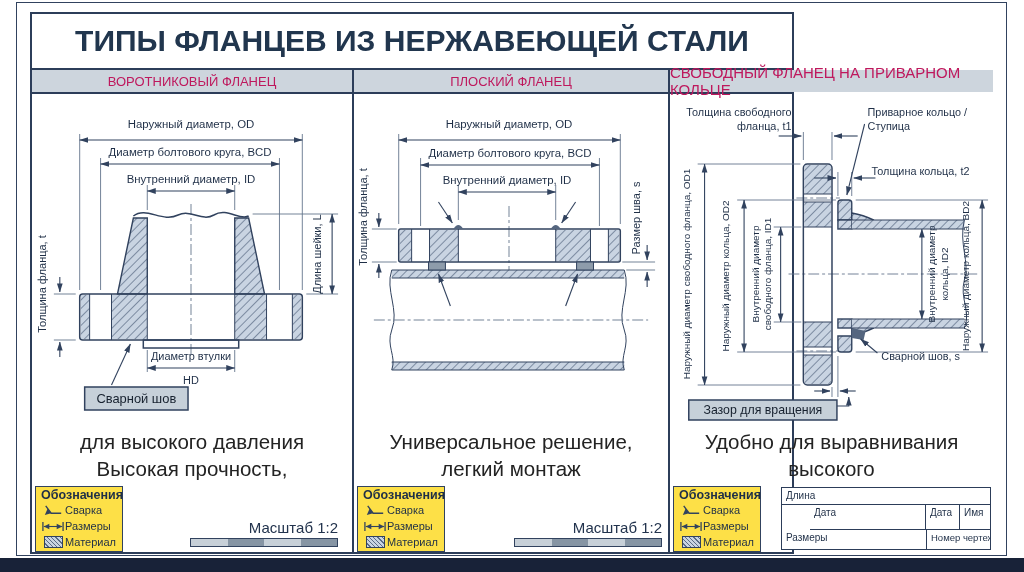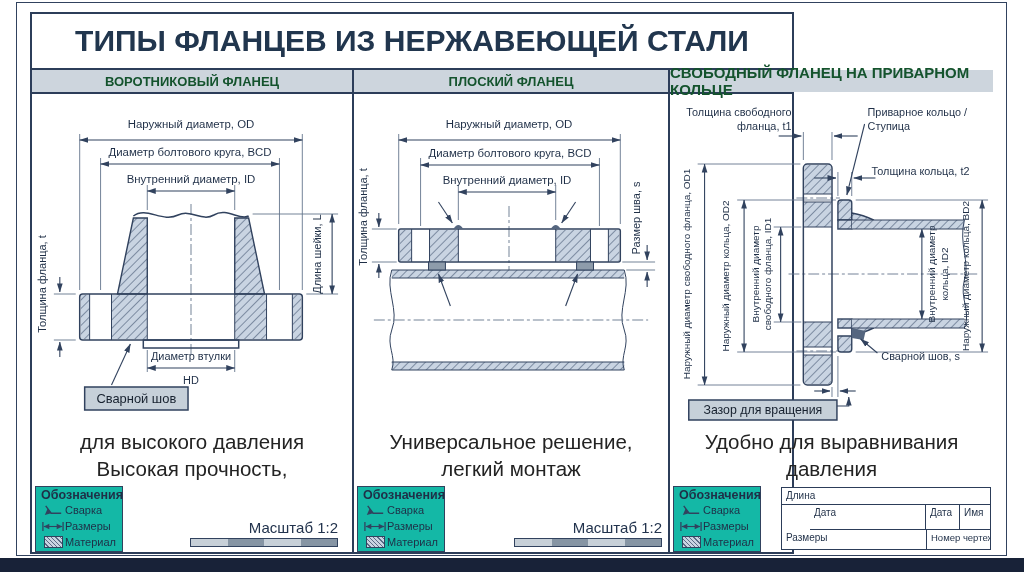--- a/index.html
+++ b/index.html
@@ -7,35 +7,35 @@
        font-family:"Liberation Sans",sans-serif;}
   .outer-frame{position:absolute;left:16px;top:2px;width:989px;height:552px;
        border:1.5px solid #31425e;}
   .bottom-bar{position:absolute;left:0;bottom:0;width:1024px;height:14px;background:#182238;}
   .content{position:absolute;left:30px;top:12px;width:764px;height:542px;box-sizing:border-box;
        border:2px solid #2c3d59;background:#fff;display:flex;flex-direction:column;}
   .title-row{height:54px;border-bottom:2px solid #2c3d59;display:flex;align-items:center;justify-content:center;}
   .title-row h1{margin:0;font-size:30px;font-weight:700;color:#21364e;letter-spacing:0px;}
   .header-row{height:24px;display:flex;box-sizing:border-box;border-bottom:2px solid #2c3d59;}
   .header-cell{background:#cdd5dd;display:flex;align-items:center;justify-content:center;
-       font-weight:700;font-size:13px;color:#14532d;box-sizing:border-box;}
+       font-weight:400;font-size:13px;color:#be185d;box-sizing:border-box;}
   .hc1{flex:0 0 320px;}
   .hc2{flex:0 0 316px;border-left:2px solid #2c3d59;}
   .hc3{flex:0 0 325px;border-left:2px solid #2c3d59;font-size:15px;}
   .panels{flex:1;display:flex;}
   .panel{position:relative;box-sizing:border-box;}
   .p1{flex:0 0 320px;}
   .p2{flex:0 0 316px;border-left:2px solid #2c3d59;}
   .p3{flex:0 0 325px;border-left:2px solid #2c3d59;}
   .drawing{position:absolute;left:0;top:0;}
   .desc{position:absolute;left:0;top:334px;width:100%;text-align:center;
        font-size:20.5px;line-height:27px;color:#232323;}
   
   .legend{position:absolute;left:3px;bottom:0;width:88px;height:66px;box-sizing:border-box;
-       border:1.5px solid #31425e;background:#14b8a6;padding:1px 0 0 5px;}
+       border:1.5px solid #31425e;background:#fde047;padding:1px 0 0 5px;}
   .legend-title{font-size:12.5px;font-weight:600;color:#1f2f47;}
   .legend-row{display:flex;align-items:center;height:16px;}
   .lg-ic{width:24px;display:flex;align-items:center;justify-content:center;}
   .legend-row span.lg-txt{font-size:11px;color:#1f2f47;}
   .mat-swatch{width:17px;height:10px;border:1px solid #31425e;background:#c9d4e2;
        background-image:repeating-linear-gradient(45deg,transparent 0,transparent 2px,#5a6c85 2px,#5a6c85 3px);}
   
   .scale{position:absolute;top:425px;text-align:right;}
   .s1{right:14px;} .s2{right:6px;}
   .scale-label{font-size:15px;color:#22334d;margin-bottom:2px;}
@@ -383,21 +383,21 @@
         <text class="rot" x="20" y="180" text-anchor="middle" transform="rotate(-90 20 180)">Наружный диаметр свободного фланца, OD1</text>
         <text class="rot" x="60" y="182" text-anchor="middle" transform="rotate(-90 60 182)">Наружный диаметр кольца, OD2</text>
         <text class="rot" x="90" y="180" text-anchor="middle" transform="rotate(-90 90 180)">Внутренний диаметр</text>
         <text class="rot" x="102" y="180" text-anchor="middle" transform="rotate(-90 102 180)">свободного фланца, ID1</text>
         <text class="rot" x="268" y="180" text-anchor="middle" transform="rotate(-90 268 180)">Внутренний диаметр</text>
         <text class="rot" x="281" y="180" text-anchor="middle" transform="rotate(-90 281 180)">кольца, ID2</text>
         <text class="rot" x="303" y="182" text-anchor="middle" transform="rotate(-90 303 182)">Наружный диаметр кольца, BD2</text>
       </svg>
       <div class="desc">
         <div>Удобно для выравнивания</div>
-        <div>давления</div>
+        <div>высокого</div>
       </div>
       <div class="legend">
         <div class="legend-title">Обозначения</div>
         <div class="legend-row">
           <span class="lg-ic">
             <svg width="20" height="13" viewBox="0 0 22 14">
                 <path d="M3,2 L9,10 L20,10" stroke="#31425e" stroke-width="1.5" fill="none"></path>
                 <path d="M9,10 L2,12 L5,5 Z" fill="#31425e"></path>
               </svg>
           </span>

